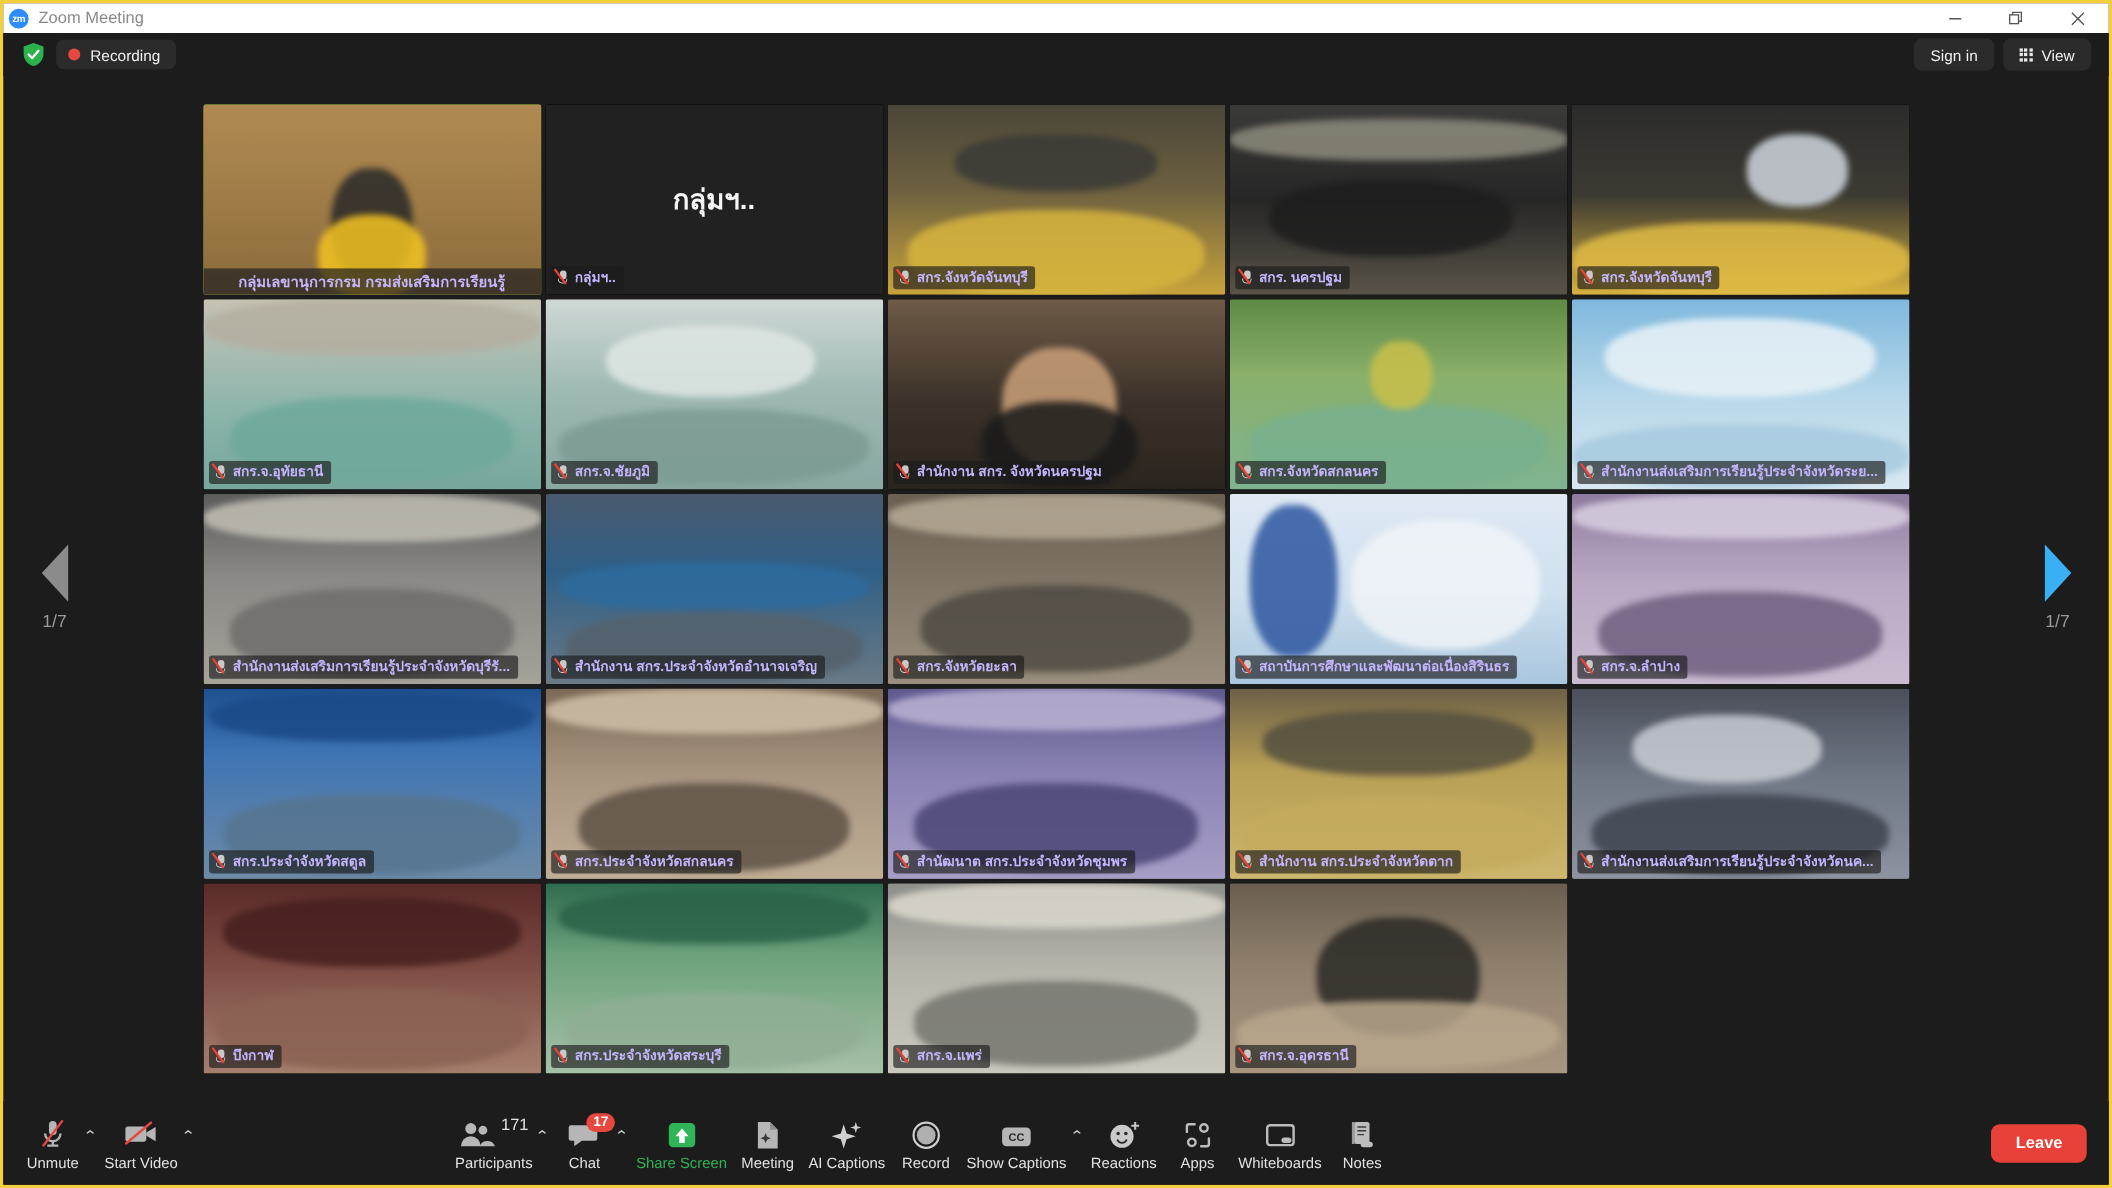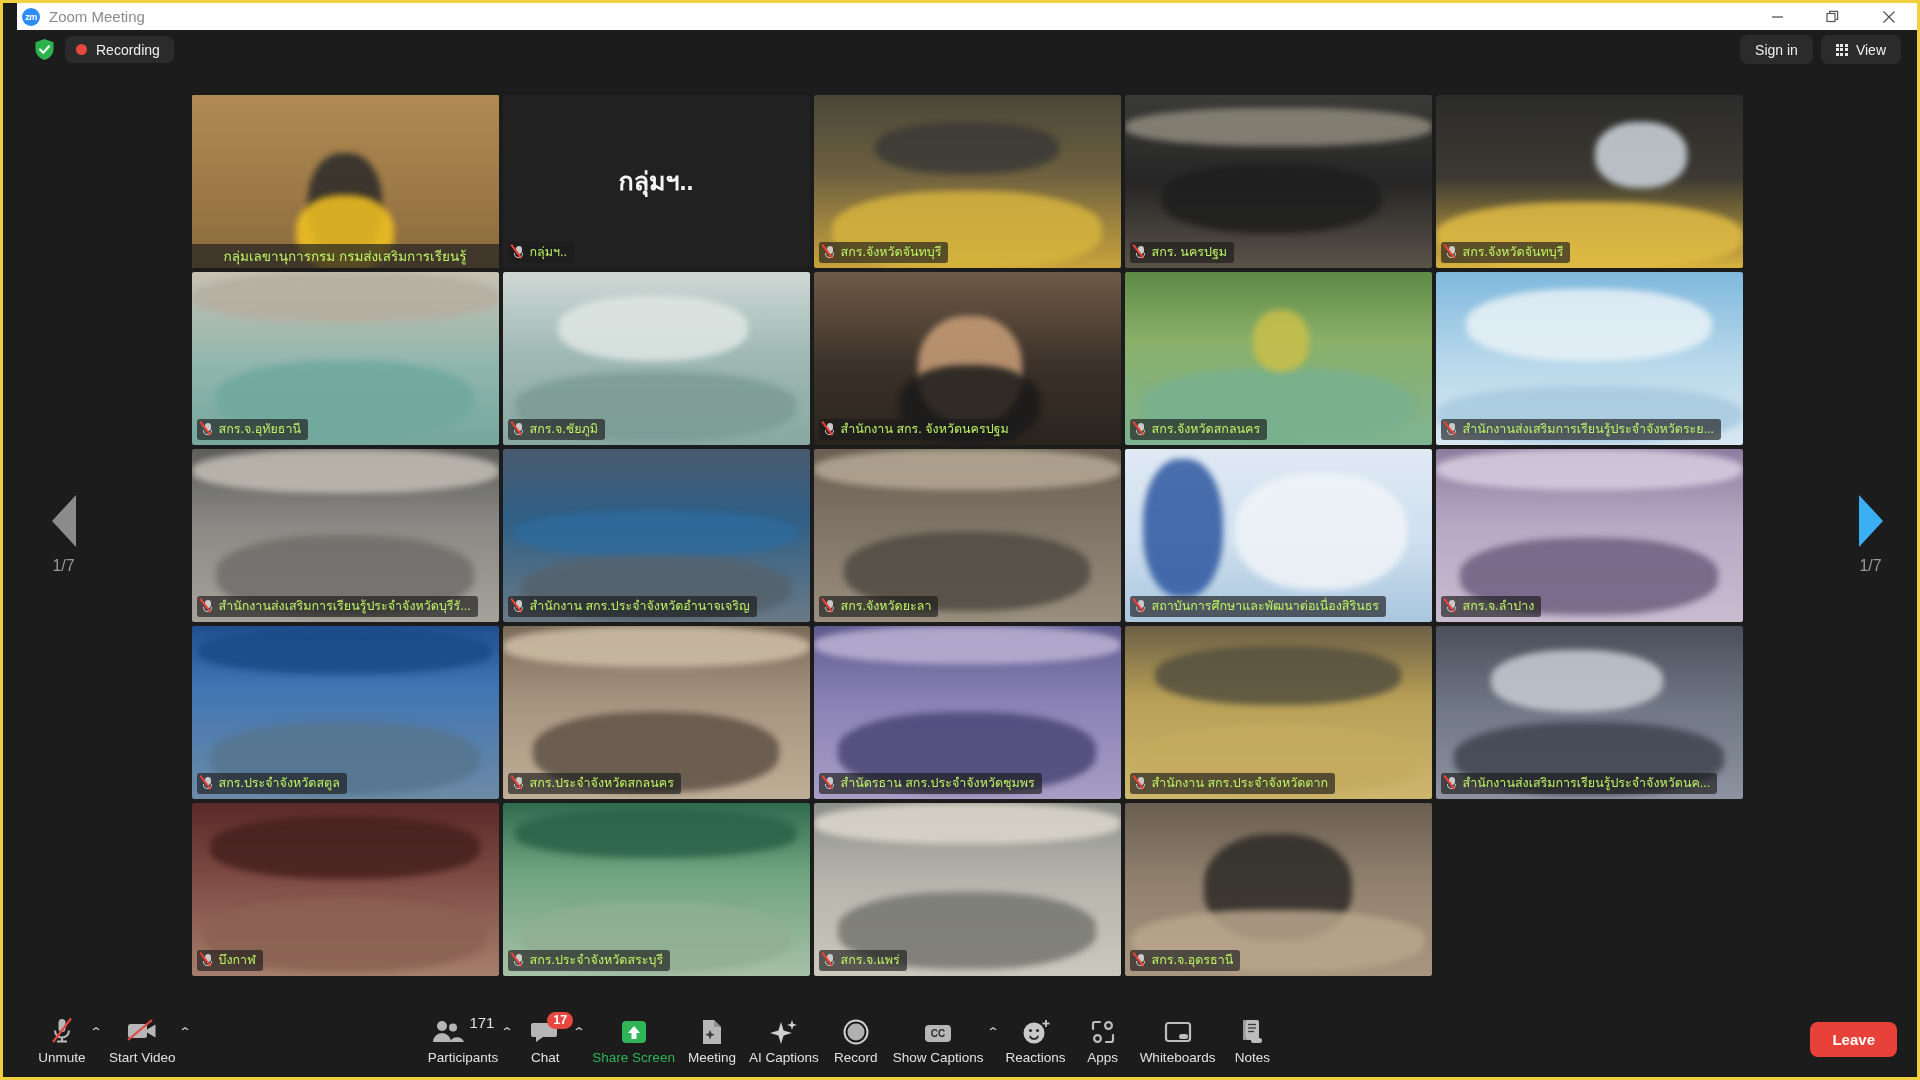--- a/index.html
+++ b/index.html
@@ -7,21 +7,21 @@
   body {
     background:#1a1a1a;
     font-family:"Liberation Sans", sans-serif;
     color:#e6e6e6;
     -webkit-font-smoothing:antialiased;
   }
   #app {
     position:absolute; inset:0;
     border:3px solid #f2d03b;
     background:#1c1c1c;
-    display:flex; flex-direction:column;padding-left:14px;
+    display:flex; flex-direction:column;
   }
 
   
   .titlebar {
     height:27px; background:#ffffff; display:flex; align-items:center;
     flex:0 0 27px; position:relative;
   }
   .zm-logo {
     width:18px; height:18px; border-radius:50%; margin-left:5px;
     background:#2d8cff; color:#fff; font-size:9px; font-weight:bold;
@@ -107,22 +107,22 @@
   .mic-off .stand {
     position:absolute; left:1.5px; top:8px; width:9px; height:5px;
     border:1.5px solid #c9c9c9; border-top:none;
     border-radius:0 0 5px 5px;
   }
   .mic-off .slash {
     position:absolute; left:-1px; top:-1px; width:17px; height:1.8px;
     background:#ef4136; transform:rotate(53deg); transform-origin:left top;
   }
   .nm {
-    font-size:12.5px; color:#bef264; white-space:nowrap;
-    overflow:hidden; text-overflow:ellipsis;
+    font-size:12.5px; color:#c4b5fd; white-space:nowrap;
+    overflow:hidden; text-overflow:ellipsis;font-weight:bold;
   }
   .tile.active .nm { font-size:13.5px; }
   .novideo-name {
     position:absolute; inset:0; display:flex; align-items:center; justify-content:center;
     font-size:25px; color:#f5f5f5; font-weight:600;
   }
   .blob { position:absolute; border-radius:45%; }
 
   
   .bottombar {
@@ -457,21 +457,21 @@
             <div class="scene" style="background: linear-gradient(rgb(95, 90, 142) 0%, rgb(138, 130, 180) 44%, rgb(167, 158, 198) 100%);">
               <div class="blob" style="background: rgb(75, 70, 118); left: 8%; top: 50%; width: 84%; height: 46%; opacity: 0.85; filter: blur(3px);"></div>
               <div class="blob" style="background: rgb(188, 179, 212); left: 0%; top: 0%; width: 100%; height: 22%; opacity: 0.85; filter: blur(3px);"></div>
             </div>
             <div class="namebar">
               <span class="mic-off">
                 <span class="body"></span>
                 <span class="stand"></span>
                 <span class="slash"></span>
               </span>
-              <span class="nm">สำนัดรธาน สกร.ประจำจังหวัดชุมพร</span>
+              <span class="nm">สำนัฒนาต สกร.ประจำจังหวัดชุมพร</span>
             </div>
           </div>
           <div class="tile">
             <div class="scene" style="background: linear-gradient(rgb(109, 96, 71) 0%, rgb(183, 159, 85) 42%, rgb(205, 182, 109) 100%);">
               <div class="blob" style="background: rgb(85, 80, 63); left: 10%; top: 12%; width: 80%; height: 34%; opacity: 0.85; filter: blur(3px);"></div>
               <div class="blob" style="background: rgb(196, 171, 94); left: 4%; top: 58%; width: 92%; height: 40%; opacity: 0.85; filter: blur(3px);"></div>
             </div>
             <div class="namebar">
               <span class="mic-off">
                 <span class="body"></span>

